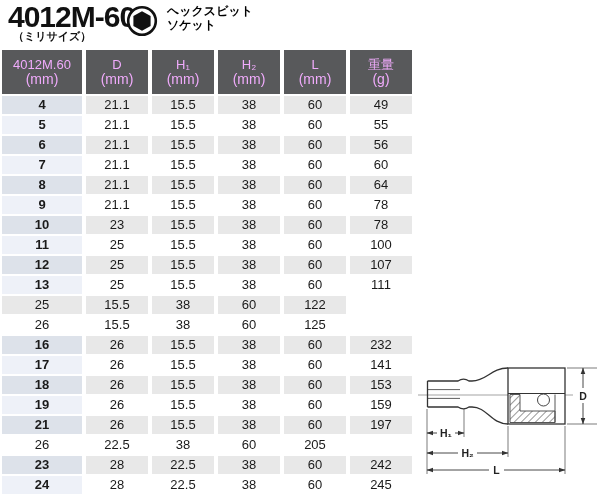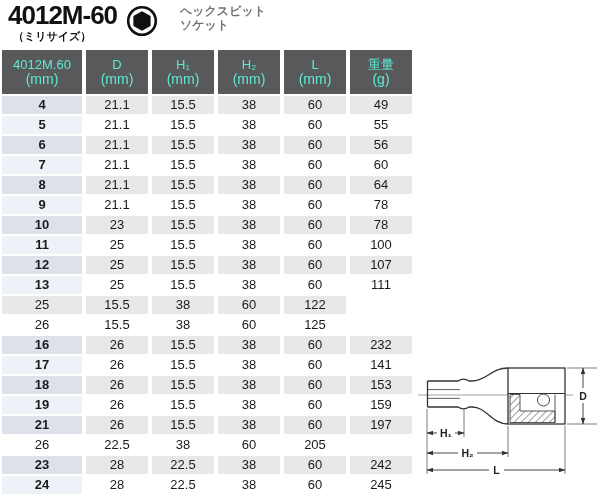--- a/index.html
+++ b/index.html
@@ -2,38 +2,38 @@
 <html><head>
 <meta charset="utf-8">
 <style>
   html,body{margin:0;padding:0;background:#fff;}
   .screen{
     position:relative;width:600px;height:500px;background:#ffffff;overflow:hidden;
     font-family:"Liberation Sans","DejaVu Sans",sans-serif;color:#1a1a1a;
   }
   
   .model-title{
-    position:absolute;left:8px;top:0px;font-size:26px;font-weight:bold;
+    position:absolute;left:8px;top:0px;font-size:30px;font-weight:bold;
     letter-spacing:-1px;color:#111;
   }
   .size-note{
     position:absolute;left:13px;top:29px;font-size:11px;font-weight:bold;color:#111;
   }
   .drive-icon{position:absolute;left:126px;top:5px;width:32px;height:32px;}
   .product-name{
-    position:absolute;left:180px;top:4px;font-size:12px;font-weight:bold;
-    line-height:14px;color:#737373;
+    position:absolute;left:167px;top:4px;font-size:12px;font-weight:bold;
+    line-height:14px;color:#000000;
   }
   
   .spec-table{position:absolute;left:2px;top:50px;width:410px;}
   .thead-row,.trow{
     display:grid;grid-template-columns:80px 62px 62px 62px 62px 62px;column-gap:4px;
   }
   .hcell{
-    background:#58595b;color:#5eead4;height:44px;display:flex;flex-direction:column;
+    background:#58595b;color:#f0abfc;height:44px;display:flex;flex-direction:column;
     align-items:center;justify-content:center;line-height:15px;
   }
   .hlabel{font-size:13px;}
   .hunit{font-size:14px;}
   .thead-row{margin-bottom:2px;}
   .trow{margin-bottom:2px;}
   .cell{
     height:18px;line-height:18px;text-align:center;font-size:13px;background:#ffffff;
   }
   .c-first{font-weight:bold;background:#eef1f8;}

